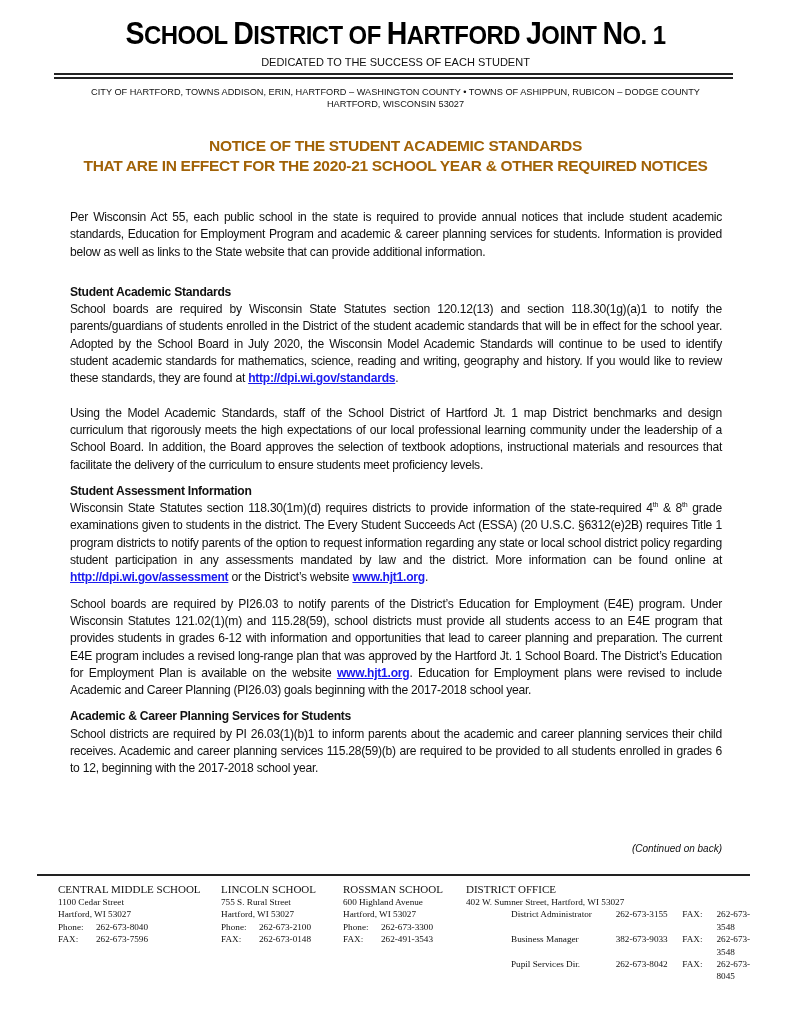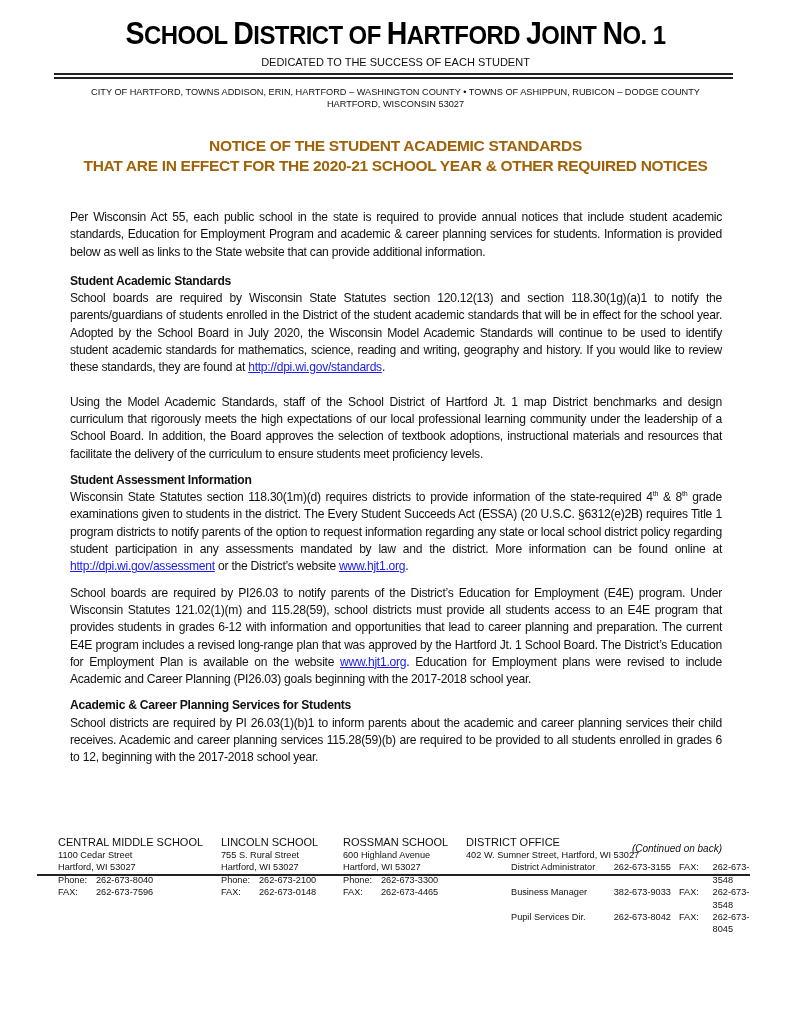--- a/index.html
+++ b/index.html
@@ -9,25 +9,25 @@
   .district-name .sc { font-size:31px; }
   .tagline { left:0; width:791px; top:56px; text-align:center; font-size:11px; color:#111; }
   .rule-double { left:54px; width:679px; top:73px; height:2px; border-top:2px solid #222; border-bottom:2px solid #222; }
   .municipalities { left:0; width:791px; top:86px; text-align:center; font-size:9.2px; line-height:12px; color:#111; }
   .notice-title { left:0; width:791px; top:136px; text-align:center; font-weight:bold; font-size:15.5px; line-height:20px; letter-spacing:-0.3px; color:#a16207; }
   .content { left:70px; width:652px; top:209px; font-size:12.1px; line-height:17.3px; letter-spacing:-0.25px; }
   .content p { margin:0 0 17.3px 0; text-align:justify; }
   .content h3 { margin:0; font-size:12.1px; font-weight:bold; line-height:17.3px; }
   .content .sec { margin-bottom:8px; }
   .content .sec p { margin:0; }
-  a.link { color:#1a1aee; text-decoration:underline; }
+  a.link { color:#1a1aee; text-decoration:underline;font-weight:bold; }
   sup { font-size:7px; vertical-align:super; line-height:0; }
   .continued { left:560px; width:162px; top:843px; text-align:right; font-style:italic; font-size:10px; }
   .rule-footer { left:37px; width:713px; top:874px; height:0; border-top:2px solid #222; }
-  .footer { top:835px; font-size:9.2px; line-height:12.4px; color:#111; }
+  .footer { top:882px; font-size:9.2px; line-height:12.4px; color:#111;font-family:Liberation Serif, serif; }
   .footer .head { font-size:11px; line-height:14px; }
   .footer .row { display:flex; }
   .footer .lbl { width:38px; }
   .f-central { left:58px; width:160px; }
   .f-lincoln { left:221px; width:120px; }
   .f-rossman { left:343px; width:120px; }
   .f-district { left:466px; width:300px; }
   .f-district .dept { width:110px;padding-left:45px; }
   .f-district .ph { width:70px; }
   .f-district .fx { width:36px; }
@@ -44,21 +44,21 @@
   <div>CITY OF HARTFORD, TOWNS ADDISON, ERIN, HARTFORD – WASHINGTON COUNTY • TOWNS OF ASHIPPUN, RUBICON – DODGE COUNTY</div>
   <div>HARTFORD, WISCONSIN 53027</div>
 </div>
 
 <div class="abs notice-title">
   <div>NOTICE OF THE STUDENT ACADEMIC STANDARDS</div>
   <div>THAT ARE IN EFFECT FOR THE 2020-21 SCHOOL YEAR &amp; OTHER REQUIRED NOTICES</div>
 </div>
 
 <div class="abs content">
-  <p style="margin-bottom:12px;">Per Wisconsin Act 55, each public school in the state is required to provide annual notices that include student academic standards, Education for Employment Program and academic &amp; career planning services for students. Information is provided below as well as links to the State website that can provide additional information.</p>
+  <p style="margin-bottom:23px;">Per Wisconsin Act 55, each public school in the state is required to provide annual notices that include student academic standards, Education for Employment Program and academic &amp; career planning services for students. Information is provided below as well as links to the State website that can provide additional information.</p>
 
   <div class="sec">
     <h3>Student Academic Standards</h3>
     <p><span>School boards are required by Wisconsin State Statutes section 120.12(13) and section 118.30(1g)(a)1 to notify the parents/guardians of students enrolled in the District of the student academic standards that will be in effect for the school year. Adopted by the School Board in July 2020, the Wisconsin Model Academic Standards will continue to be used to identify student academic standards for mathematics, science, reading and writing, geography and history. If you would like to review these standards, they are found at </span><a class="link">http://dpi.wi.gov/standards</a><span>.</span></p>
   </div>
   <p style="margin-top:17px; margin-bottom:9px;">Using the Model Academic Standards, staff of the School District of Hartford Jt. 1 map District benchmarks and design curriculum that rigorously meets the high expectations of our local professional learning community under the leadership of a School Board. In addition, the Board approves the selection of textbook adoptions, instructional materials and resources that facilitate the delivery of the curriculum to ensure students meet proficiency levels.</p>
 
   <div class="sec">
     <h3>Student Assessment Information</h3>
     <p><span>Wisconsin State Statutes section 118.30(1m)(d) requires districts to provide information of the state-required 4</span><sup>th</sup><span> &amp; 8</span><sup>th</sup><span> grade examinations given to students in the district. The Every Student Succeeds Act (ESSA) (20 U.S.C. §6312(e)2B) requires Title 1 program districts to notify parents of the option to request information regarding any state or local school district policy regarding student participation in any assessments mandated by law and the district. More information can be found online at </span><a class="link">http://dpi.wi.gov/assessment</a><span> or the District’s website </span><a class="link">www.hjt1.org</a><span>.</span></p>
@@ -109,21 +109,21 @@
 <div class="abs footer f-rossman">
   <div class="head">ROSSMAN SCHOOL</div>
   <div>600 Highland Avenue</div>
   <div>Hartford, WI 53027</div>
   <div class="row">
       <span class="lbl">Phone:</span>
       <span>262-673-3300</span>
     </div>
   <div class="row">
       <span class="lbl">FAX:</span>
-      <span>262-673-4465</span>
+      <span>262-491-3543</span>
     </div>
 </div>
 
 <div class="abs footer f-district">
   <div class="head">DISTRICT OFFICE</div>
   <div>402 W. Sumner Street, Hartford, WI 53027</div>
   <div class="row">
       <span class="dept">District Administrator</span>
       <span class="ph">262-673-3155</span>
       <span class="fx">FAX:</span>

